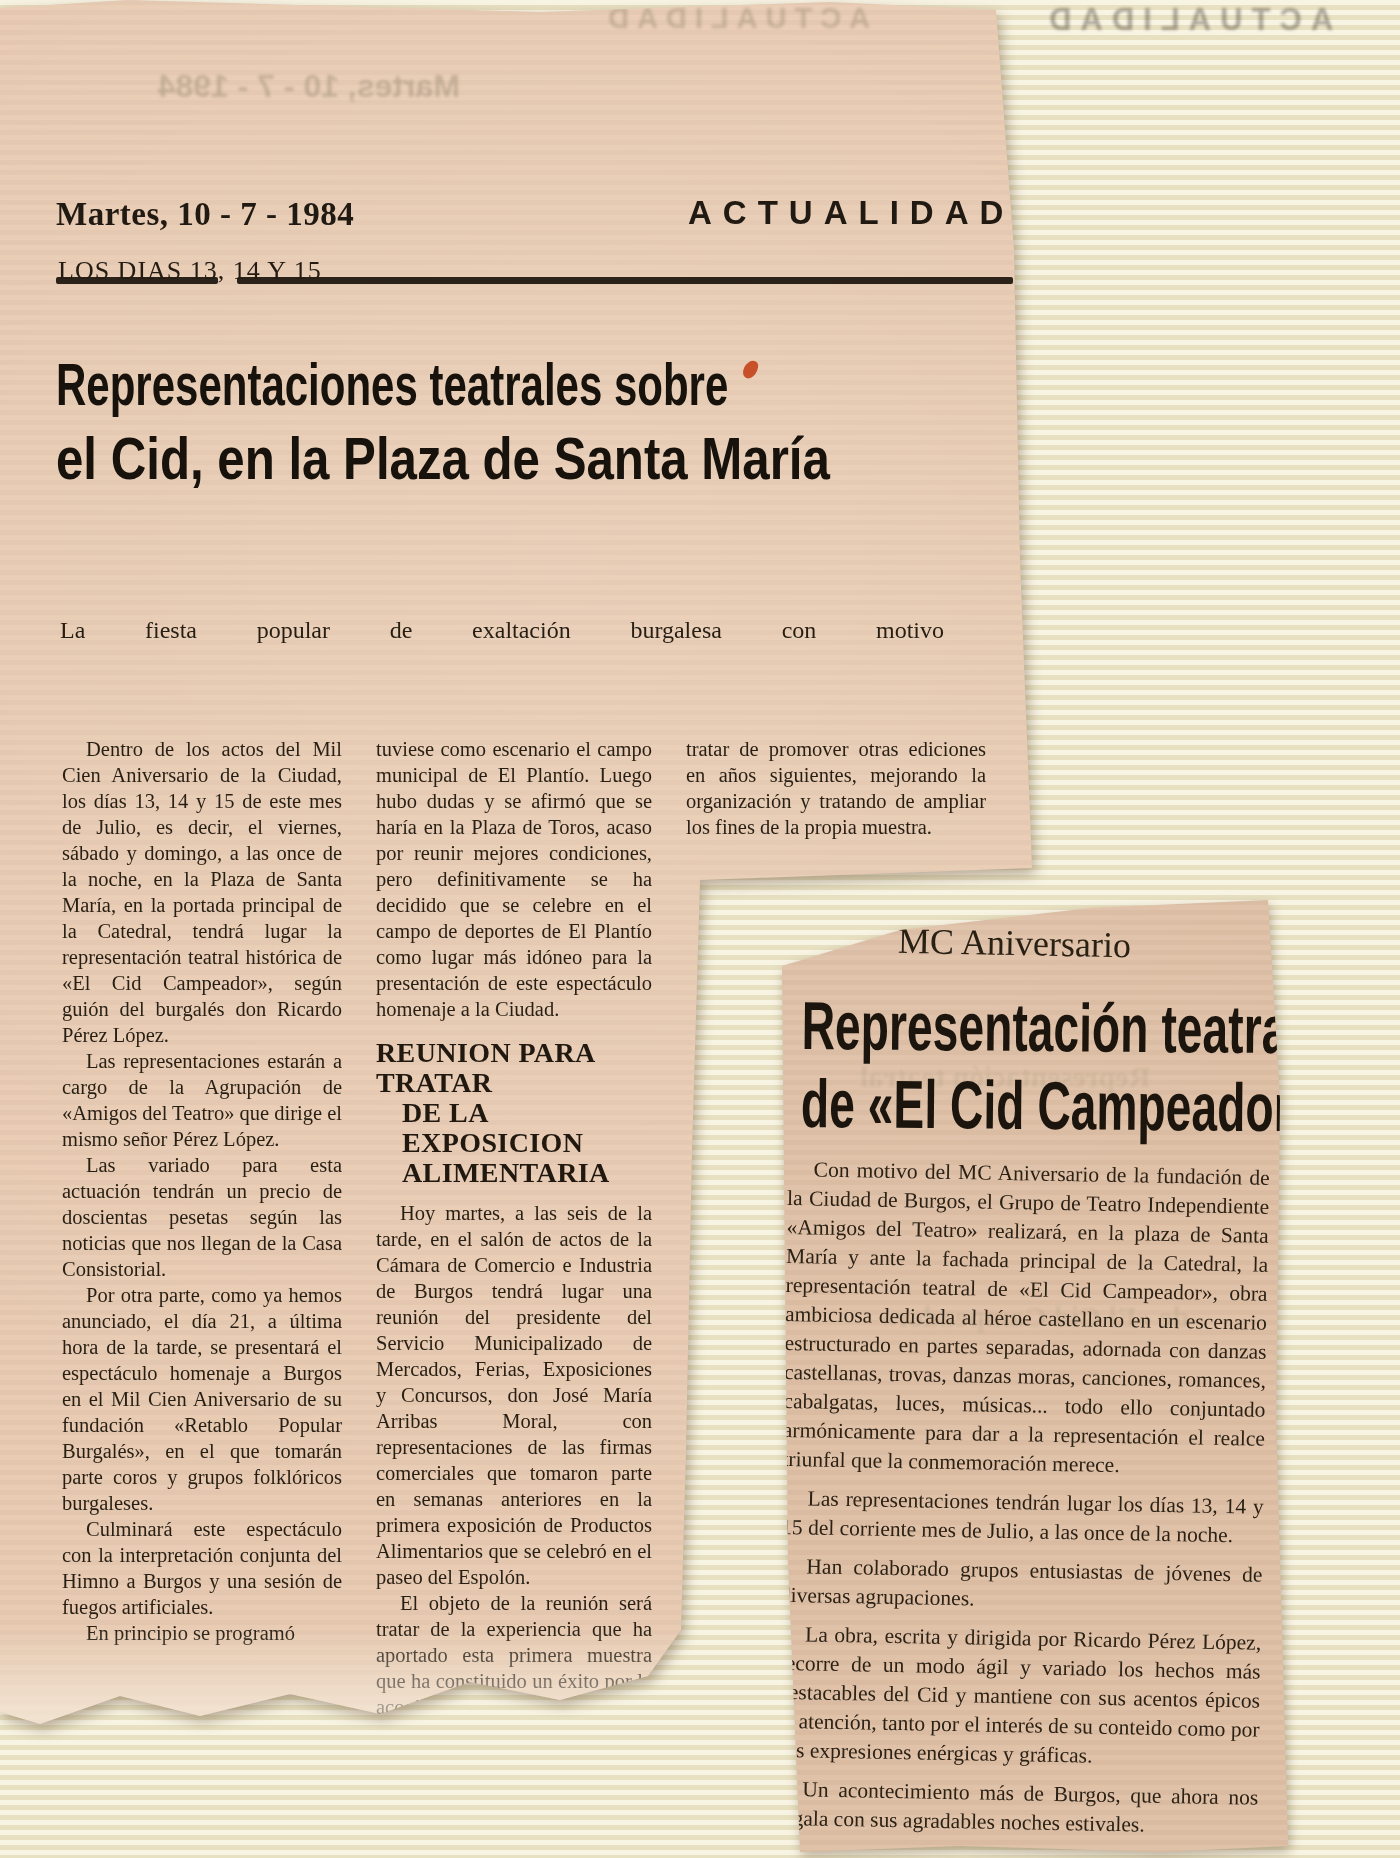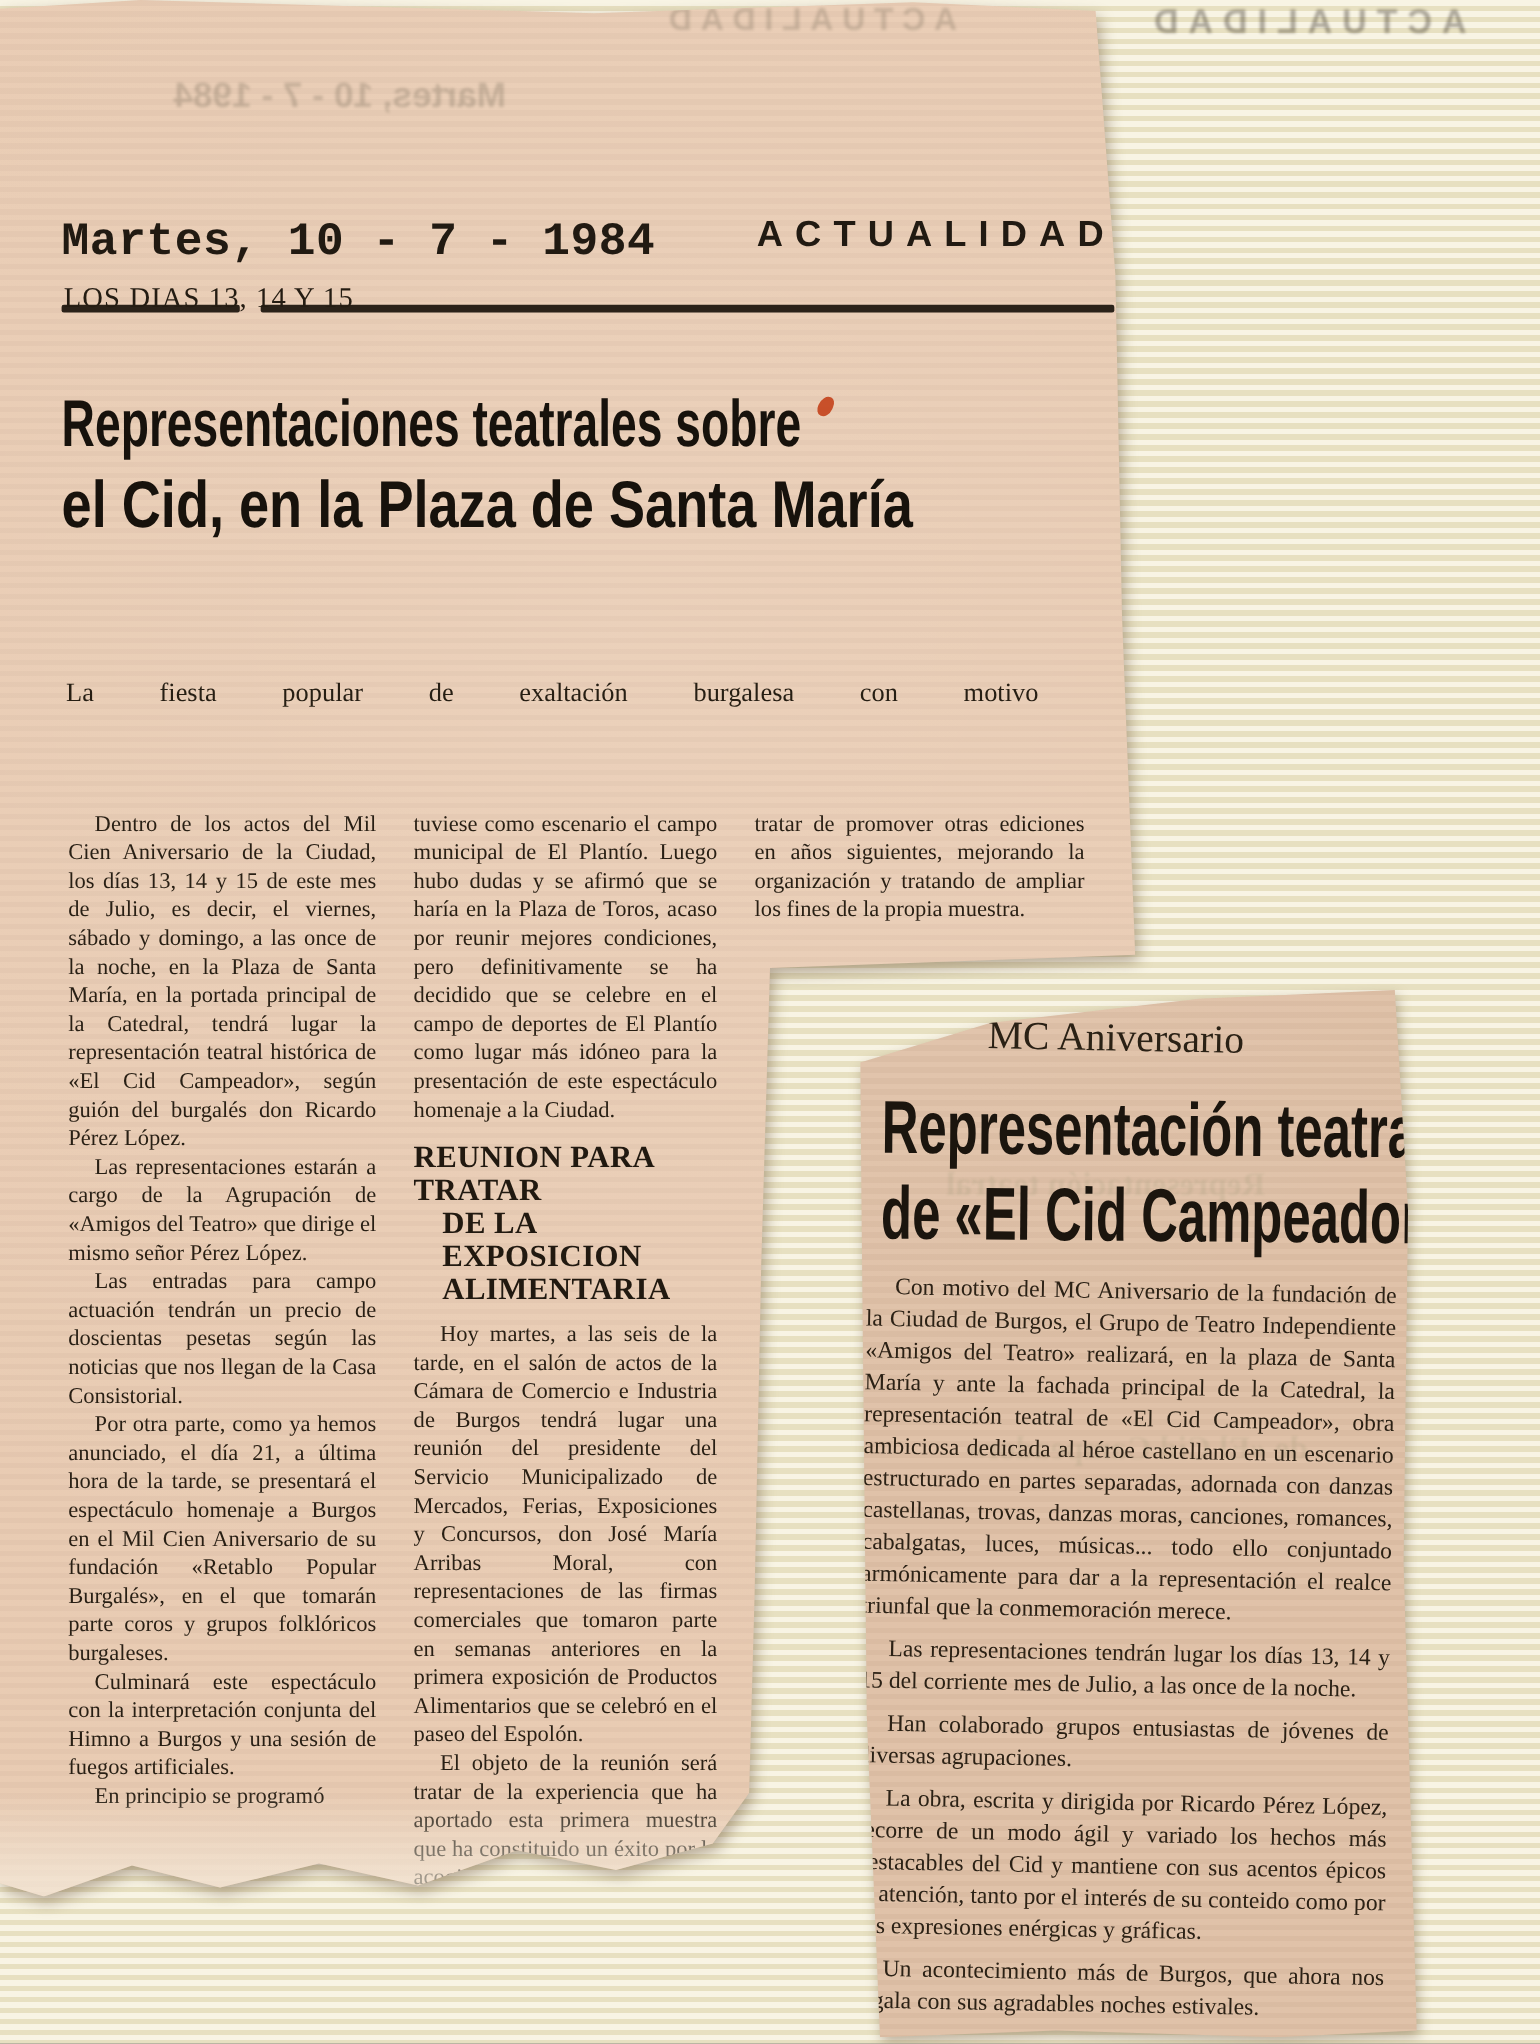--- a/index.html
+++ b/index.html
@@ -24,22 +24,22 @@
     background-image:
       radial-gradient(110% 80% at 45% 25%, rgba(255,255,255,.09), rgba(0,0,0,0) 60%),
       radial-gradient(140% 130% at 50% 55%, rgba(0,0,0,0) 68%, rgba(115,82,54,.16) 100%),
       repeating-linear-gradient(180deg, rgba(0,0,0,.022) 0 5px, rgba(255,255,255,.03) 5px 10px);
     clip-path:polygon(782px 966px,900px 930px,1090px 908px,1268px 900px,
       1280px 1100px,1276px 1420px,1288px 1846px,1160px 1852px,960px 1846px,
       800px 1852px,788px 1560px,784px 1180px);}
   .abs{position:absolute;}
   .ghost{color:#57503f;transform:scaleX(-1);filter:blur(1.6px);opacity:.24;
     font-family:"Liberation Sans",sans-serif;font-weight:bold;white-space:nowrap;}
-  .date{left:56px;top:196px;font-family:Liberation Mono, monospace;font-weight:bold;
-    font-size:42px;color:#211a12;letter-spacing:.5px;}
+  .date{left:56px;top:196px;font-family:Liberation Serif, serif;font-weight:bold;
+    font-size:33px;color:#211a12;letter-spacing:.5px;}
   .section{left:688px;top:194px;font-family:"Liberation Sans",sans-serif;font-weight:bold;
     font-size:33px;letter-spacing:11px;color:#211a12;white-space:nowrap;}
   .rule{top:277px;height:7px;background:#2b2219;border-radius:2px;}
   .kicker{left:58px;top:256px;font-size:26px;letter-spacing:1px;color:#241c12;white-space:nowrap;}
   .headline{left:56px;top:348px;width:980px;color:#17120c;
     font-family:"Liberation Sans",sans-serif;font-weight:bold;font-size:60px;line-height:74px;}
   .headline div{white-space:nowrap;transform-origin:0 50%;}
   .hl1{transform:scaleX(.70);}
   .hl2{transform:scaleX(.82);}
   .redmark{left:744px;top:360px;width:13px;height:19px;background:#c23a10;opacity:.85;
@@ -100,21 +100,21 @@
 
 
       <div class="abs deck">
         <div>La fiesta popular de exaltación burgalesa con motivo</div>
       </div>
 
       <div class="abs cols">
         <div class="col1">
           <p>Dentro de los actos del Mil Cien Aniversario de la Ciudad, los días 13, 14 y 15 de este mes de Julio, es decir, el viernes, sábado y domingo, a las once de la noche, en la Plaza de Santa María, en la portada principal de la Catedral, tendrá lugar la representación teatral histórica de «El Cid Campeador», según guión del burgalés don Ricardo Pérez López.</p>
           <p>Las representaciones estarán a cargo de la Agrupación de «Amigos del Teatro» que dirige el mismo señor Pérez López.</p>
-          <p>Las entradas para campo actuación tendrán un precio de doscientas pesetas según las noticias que nos llegan de la Casa Consistorial.</p>
+          <p>Las variado para esta actuación tendrán un precio de doscientas pesetas según las noticias que nos llegan de la Casa Consistorial.</p>
           <p>Por otra parte, como ya hemos anunciado, el día 21, a última hora de la tarde, se presentará el espectáculo homenaje a Burgos en el Mil Cien Aniversario de su fundación «Retablo Popular Burgalés», en el que tomarán parte coros y grupos folklóricos burgaleses.</p>
           <p>Culminará este espectáculo con la interpretación conjunta del Himno a Burgos y una sesión de fuegos artificiales.</p>
           <p>En principio se programó</p>
         </div>
         <div class="col2">
           <p class="noind">tuviese como escenario el campo municipal de El Plantío. Luego hubo dudas y se afirmó que se haría en la Plaza de Toros, acaso por reunir mejores condiciones, pero definitivamente se ha decidido que se celebre en el campo de deportes de El Plantío como lugar más idóneo para la presentación de este espectáculo homenaje a la Ciudad.</p>
           <div class="colsub">
             <div>REUNION PARA TRATAR</div>
             <div class="ind">DE LA EXPOSICION</div>
             <div class="ind">ALIMENTARIA</div>

